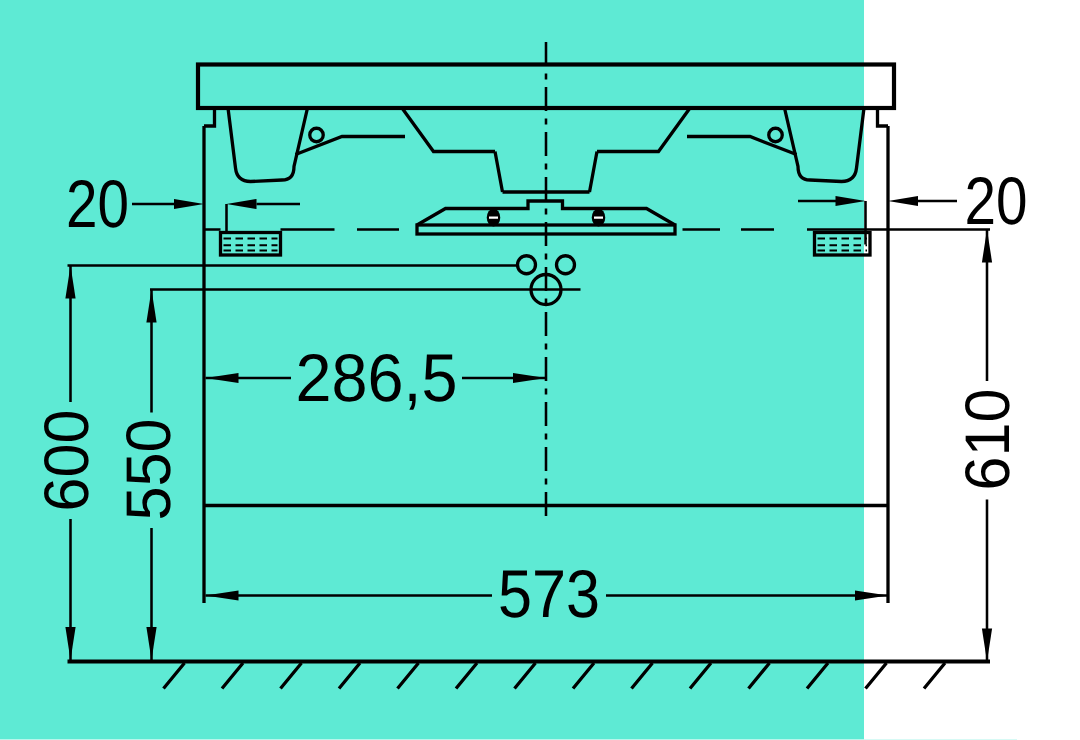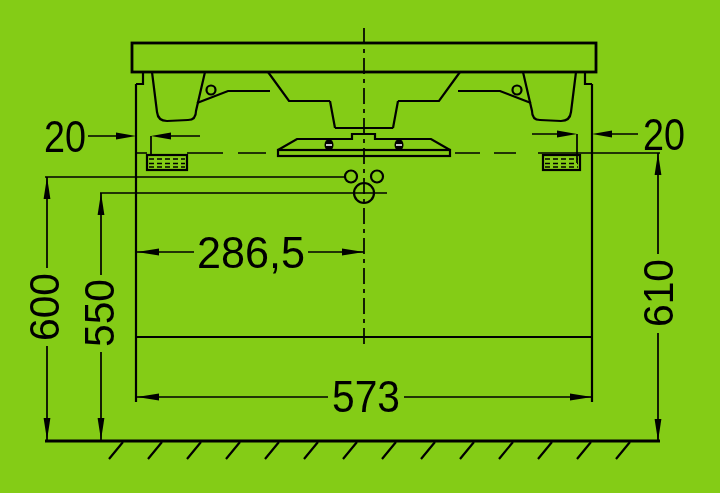--- a/index.html
+++ b/index.html
@@ -4,23 +4,23 @@
 <style>
   html, body {
     margin: 0;
     padding: 0;
     background: #ffffff;
     width: 720px;
     height: 493px;
     overflow: hidden;
   }
   .drawing-wrap {
-    width: 720px;
+    width: 576px;
     height: 493px;
-    background: #84cc16;
+    background: #5eead4;
   }
   svg text {
     font-family: "Liberation Sans", "DejaVu Sans", sans-serif;
     fill: #000000;
   }
   .ln  { stroke: #000; stroke-width: 2.2; fill: none; stroke-linecap: butt; }
   .lnT { stroke: #000; stroke-width: 2.8; fill: none; }
   .dim { stroke: #000; stroke-width: 1.7; fill: none; }
   .ctr { stroke: #000; stroke-width: 1.7; fill: none; stroke-dasharray: 16 5 4 5; }
   .arr { fill: #000; stroke: none; }

